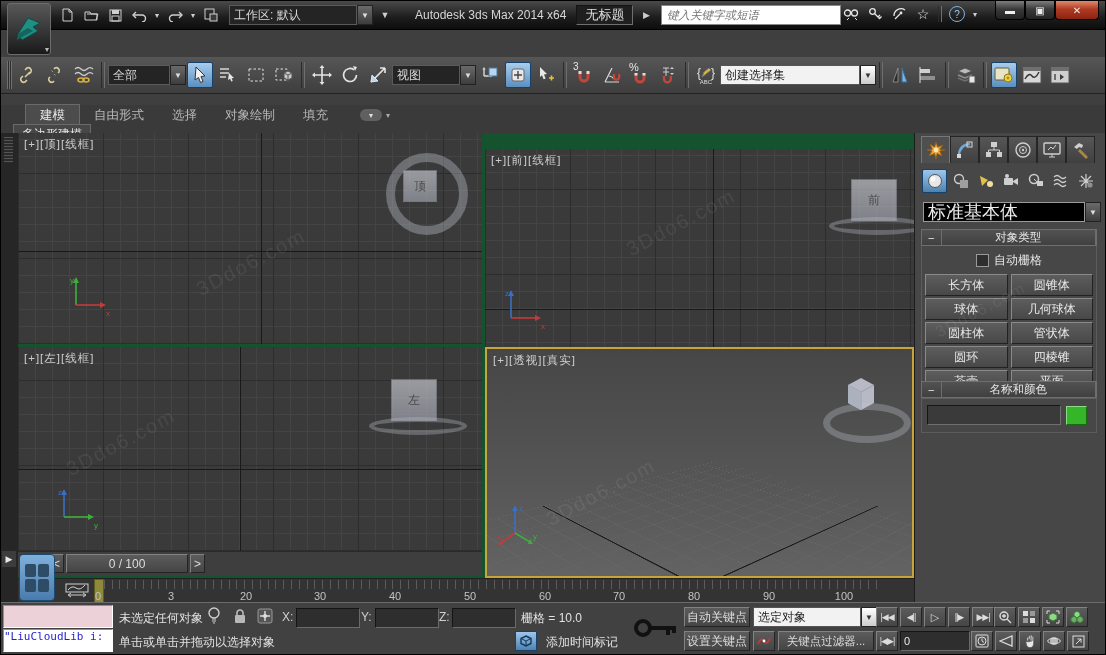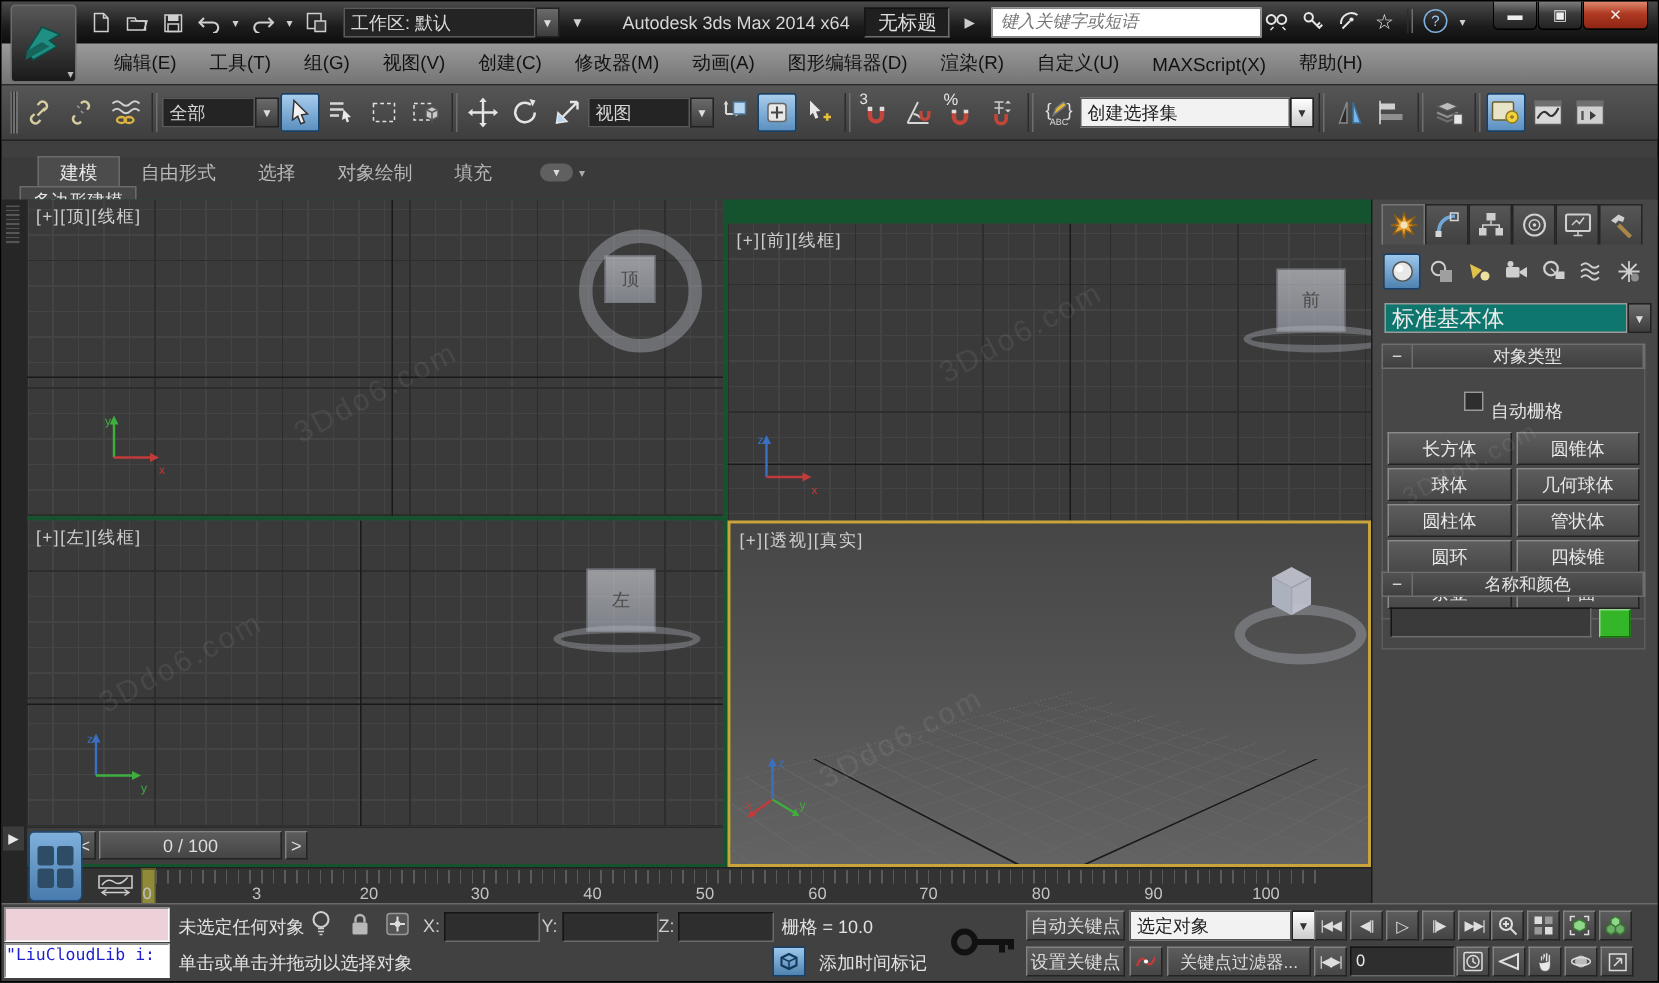--- a/index.html
+++ b/index.html
@@ -167,34 +167,20 @@
   </div>
 
   <div id="logo" class="abs">
     <svg width="30" height="30" viewBox="0 0 30 30">
       <path d="M4 20 14 4l12 5-7 4 5 4-16 9z" fill="#1f8f84" stroke="#0c4d46"></path>
       <path d="M4 20l10-6 5 3-16 9z" fill="#15655c"></path>
     </svg>
     <span class="abs" style="right:1px;bottom:0;font-size:8px;color:#bbb;">▾</span>
   </div>
 
-  <div id="menubar" class="abs">
-    <span class="menu-item">编辑(E)</span>
-    <span class="menu-item">工具(T)</span>
-    <span class="menu-item">组(G)</span>
-    <span class="menu-item">视图(V)</span>
-    <span class="menu-item">创建(C)</span>
-    <span class="menu-item">修改器(M)</span>
-    <span class="menu-item">动画(A)</span>
-    <span class="menu-item">图形编辑器(D)</span>
-    <span class="menu-item">渲染(R)</span>
-    <span class="menu-item">自定义(U)</span>
-    <span class="menu-item">MAXScript(X)</span>
-    <span class="menu-item">帮助(H)</span>
-  </div>
 
   <div id="toolbar" class="abs">
     <div class="grip"></div>
     <div class="tbtn btn">
       <svg width="20" height="18" viewBox="0 0 20 18">
           <path d="M5 10l-2 2a3 3 0 0 0 4 4l2-2M11 8l2-2a3 3 0 0 0-4-4L7 4M7 11l5-5" fill="none" stroke="#d8cda0" stroke-width="1.6"></path>
         </svg>
     </div>
     <div class="tbtn btn">
       <svg width="20" height="18" viewBox="0 0 20 18">
@@ -599,33 +585,33 @@
           </svg>
       </div>
       <div class="cat-btn">
         <svg width="16" height="16" viewBox="0 0 16 16">
             <path d="M8 1v14M1 8h14M3 3l10 10M13 3 3 13" stroke="#cfcfcf" stroke-width="1.2"></path>
             <circle cx="12" cy="12" r="2.6" fill="#8f8f8f"></circle>
           </svg>
       </div>
     </div>
     <div class="row" style="padding:8px 0 0 8px;">
-      <div style="width:152px;height:18px;background:#0f766e;border:1px solid #9a9a9a;color:#ececec;display:flex;align-items:center;padding:0 4px;font-size:15px;">标准基本体</div>
+      <div style="width:152px;height:18px;background:#000000;border:1px solid #9a9a9a;color:#ececec;display:flex;align-items:center;padding:0 4px;font-size:18px;">标准基本体</div>
       <div class="ddarrow">▼</div>
     </div>
 
     <div class="abs" style="left:6px;top:96px;width:176px;">
       <div class="rollout-hd">
         <span style="padding:0 6px;">−</span>
         <span style="flex:1;text-align:center;border:1px solid #6e6e6e;border-top:none;border-bottom:none;">对象类型</span>
       </div>
       <div style="border:1px solid #5c5c5c;border-top:none;padding:4px 3px 6px;">
         <div class="row" style="justify-content:center;margin:2px 0 5px;">
           <span style="width:11px;height:11px;background:#2e2e2e;border:1px solid #999;margin-right:5px;"></span>
-          <span style="font-size:12px;color:#e4e4e4;margin-top:14px;">自动栅格</span>
+          <span style="font-size:12px;color:#e4e4e4;">自动栅格</span>
         </div>
         <div style="display:grid;grid-template-columns:1fr 1fr;gap:2px 3px;">
           <div class="objbtn">长方体</div>
           <div class="objbtn">圆锥体</div>
           <div class="objbtn">球体</div>
           <div class="objbtn">几何球体</div>
           <div class="objbtn">圆柱体</div>
           <div class="objbtn">管状体</div>
           <div class="objbtn">圆环</div>
           <div class="objbtn">四棱锥</div>

